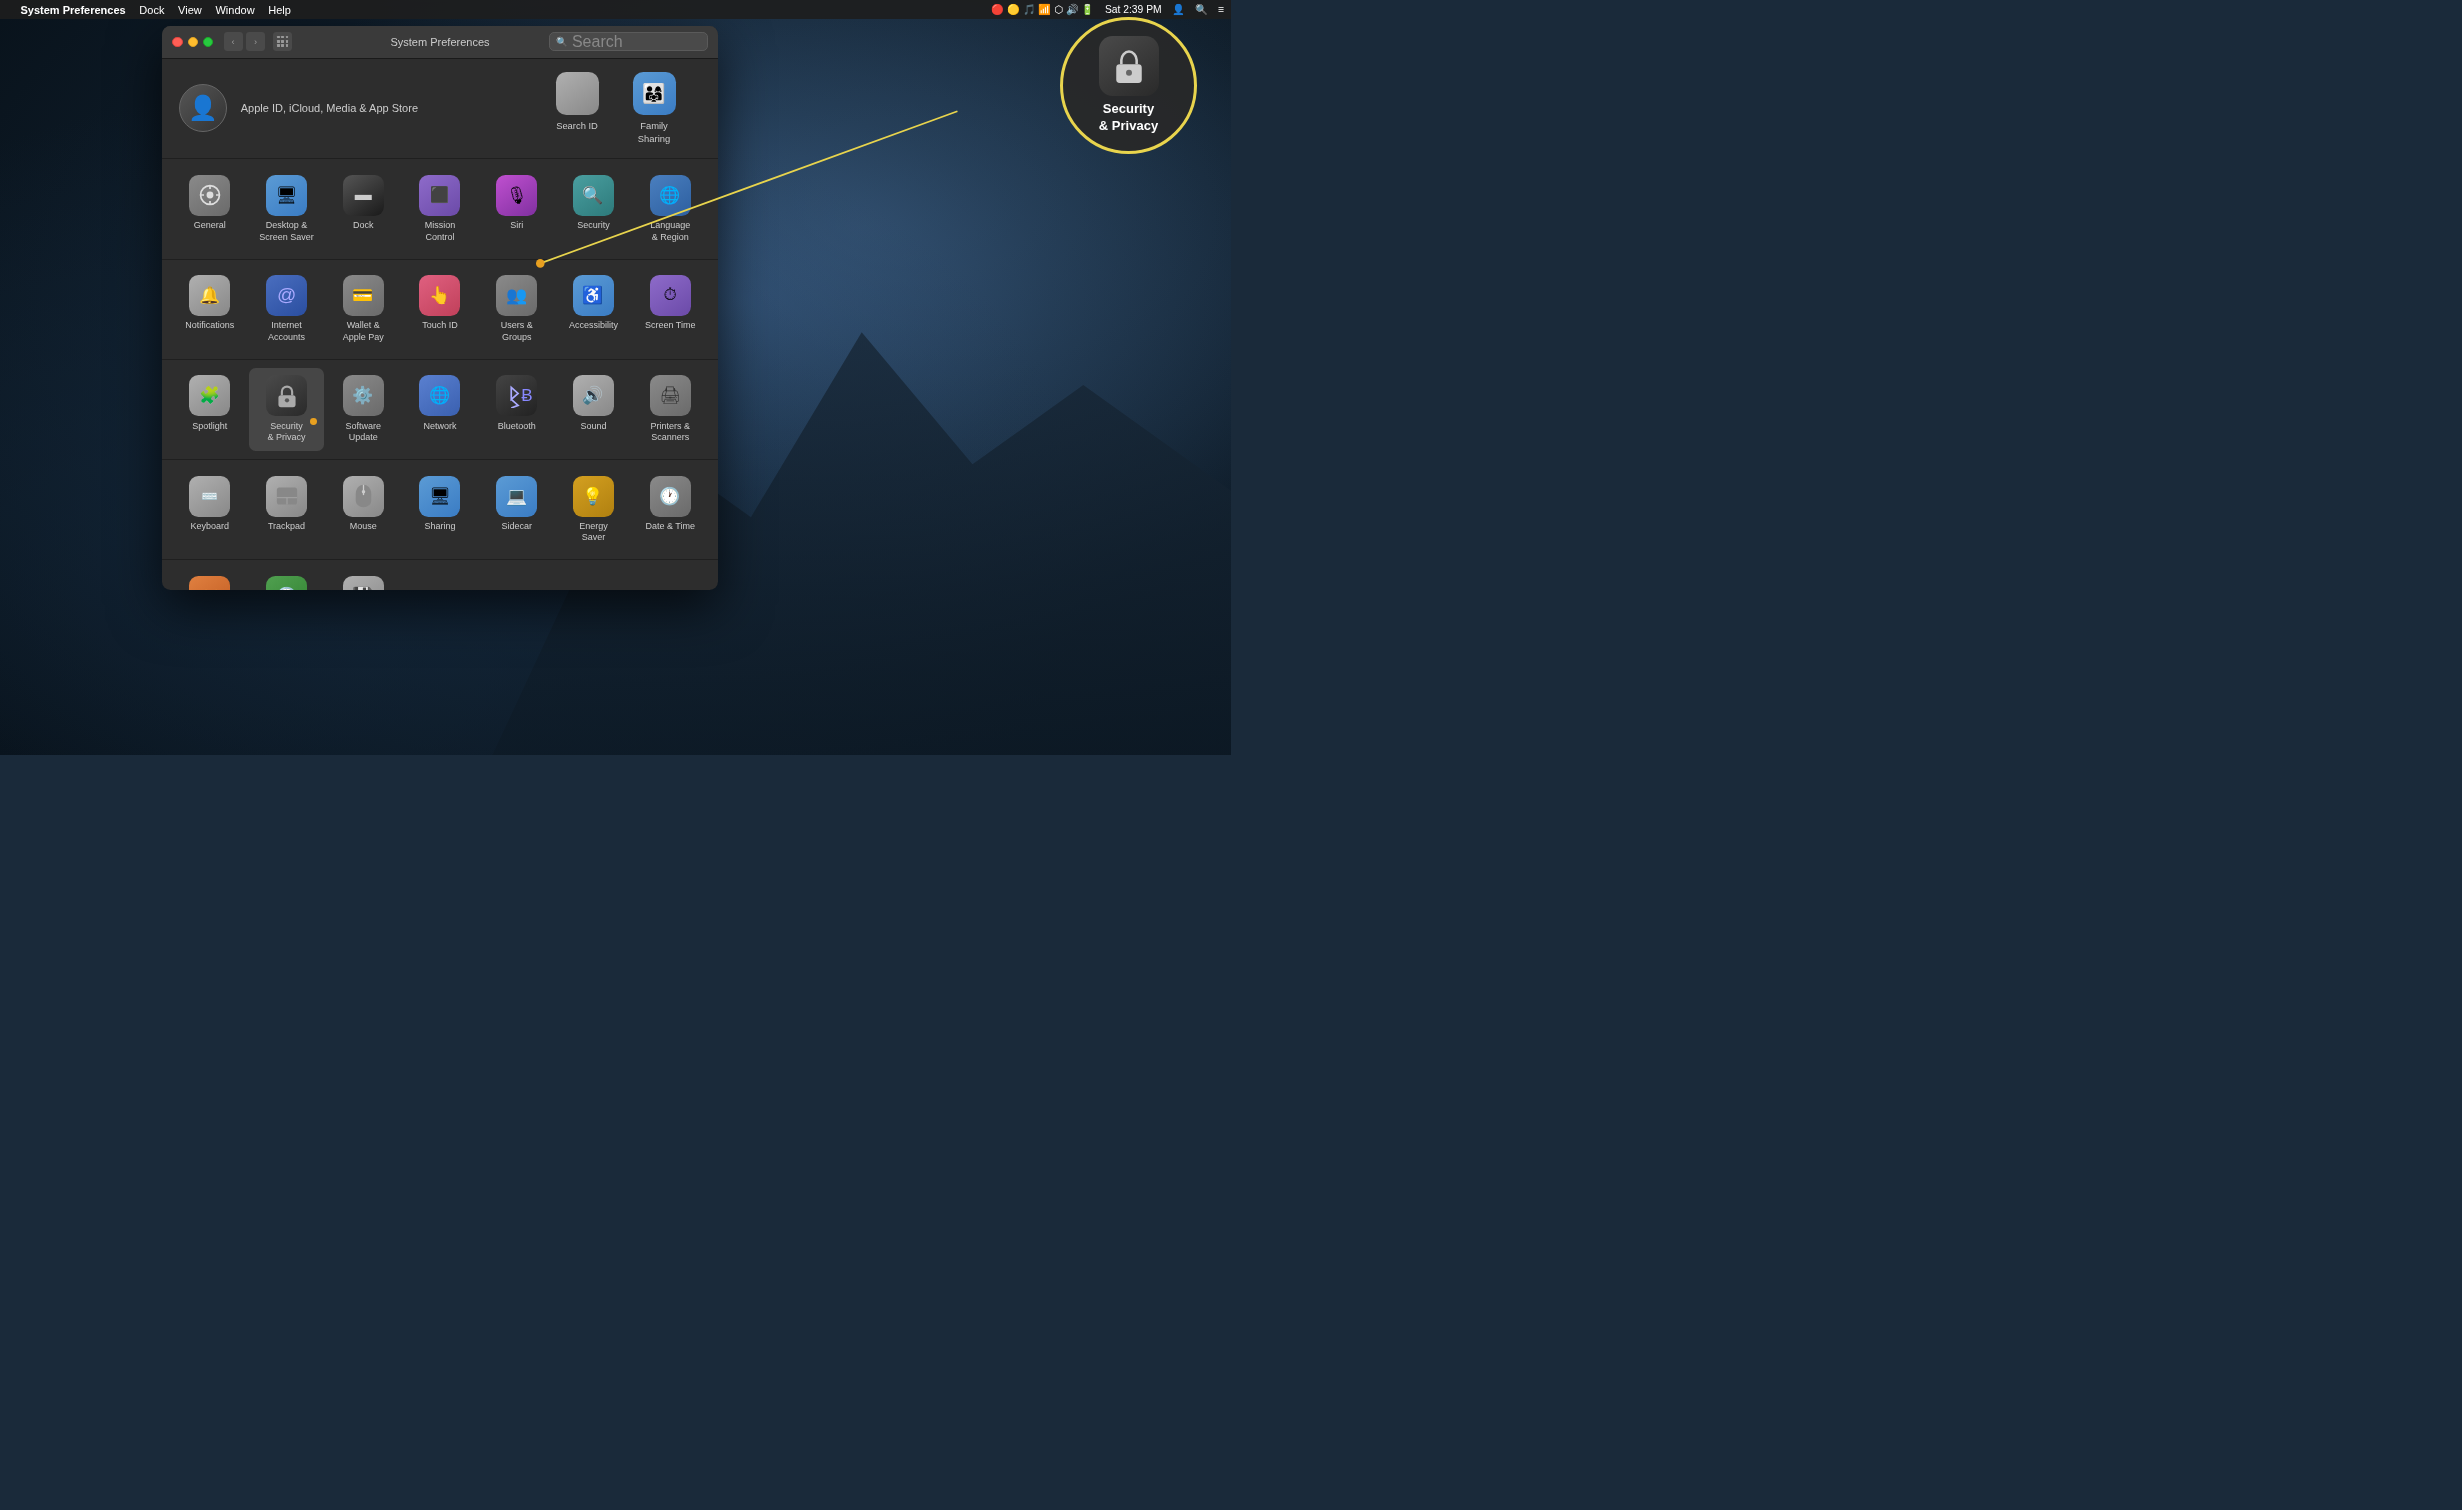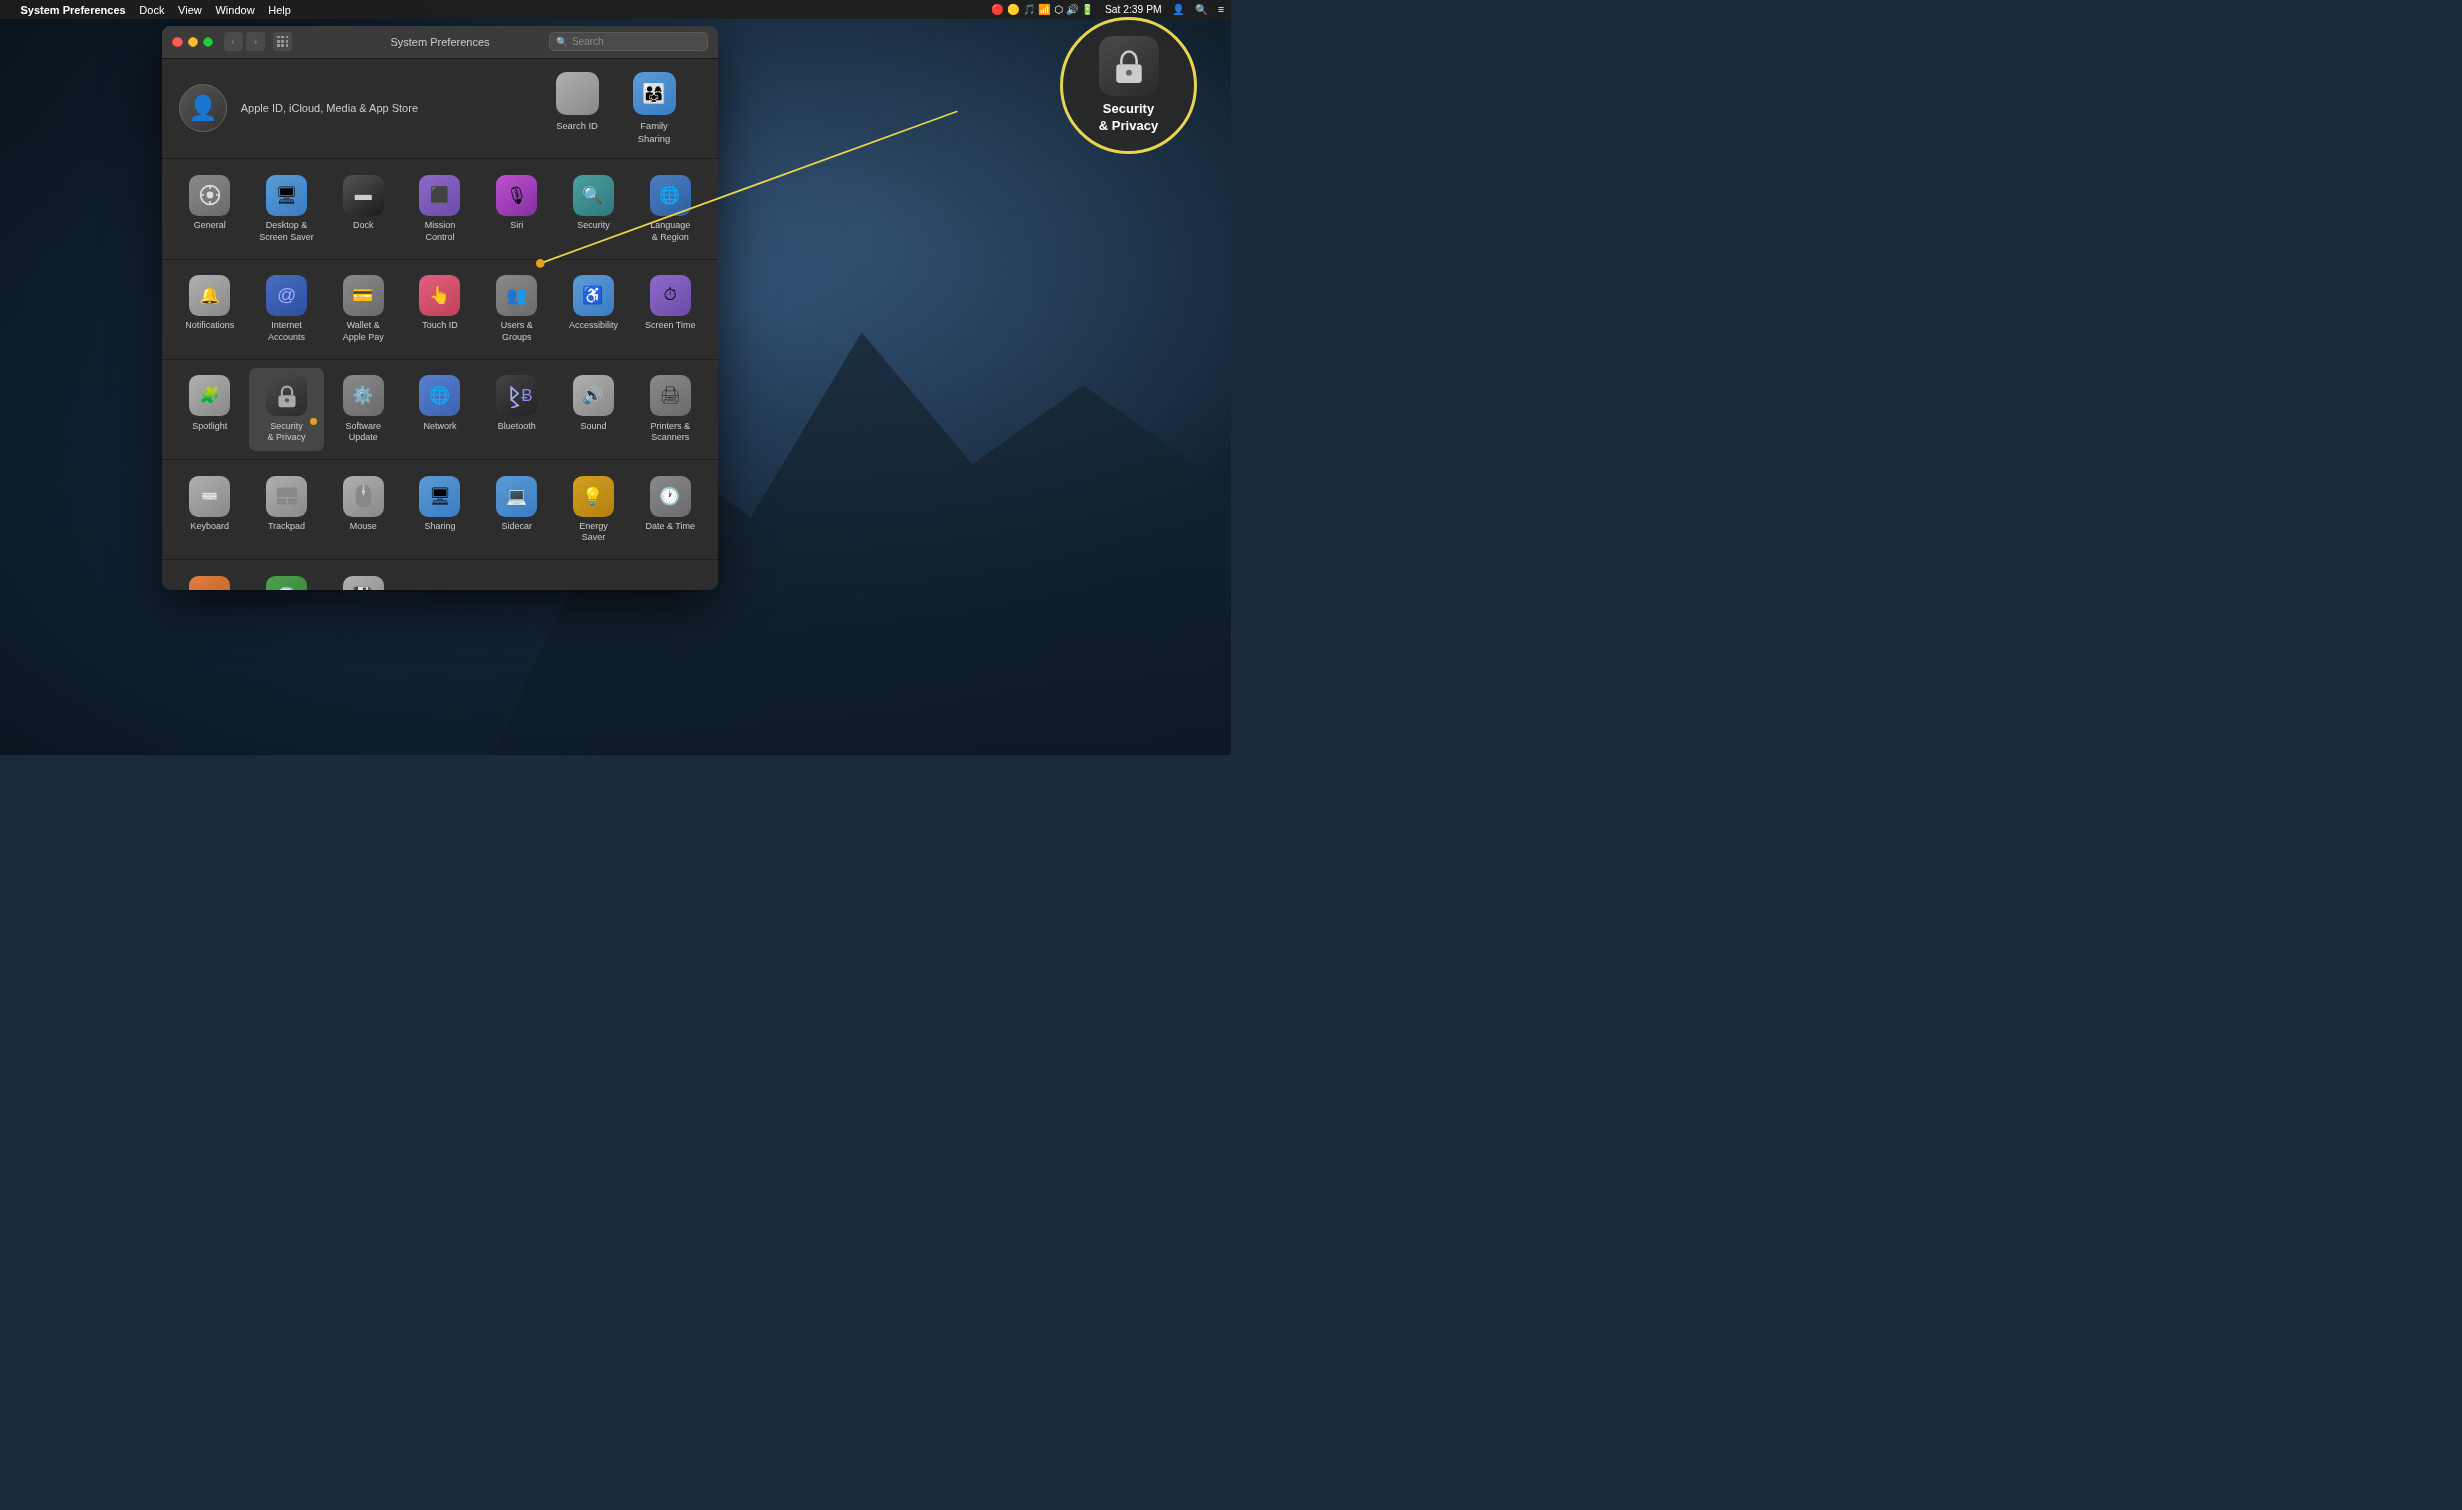--- a/index.html
+++ b/index.html
@@ -188,21 +188,21 @@
       padding: 1.7px 6.8px;
       gap: 3.4px;
       height: 19px;
     }
 
     .search-box input {
       background: transparent;
       border: none;
       outline: none;
       color: #ccc;
-      font-size: 10px;
+      font-size: 16px;
       width: 128px;
     }
 
     .search-box input::placeholder { color: #888; }
 
     
     .profile-row {
       display: flex;
       align-items: center;
       padding: 13.7px 17px;

